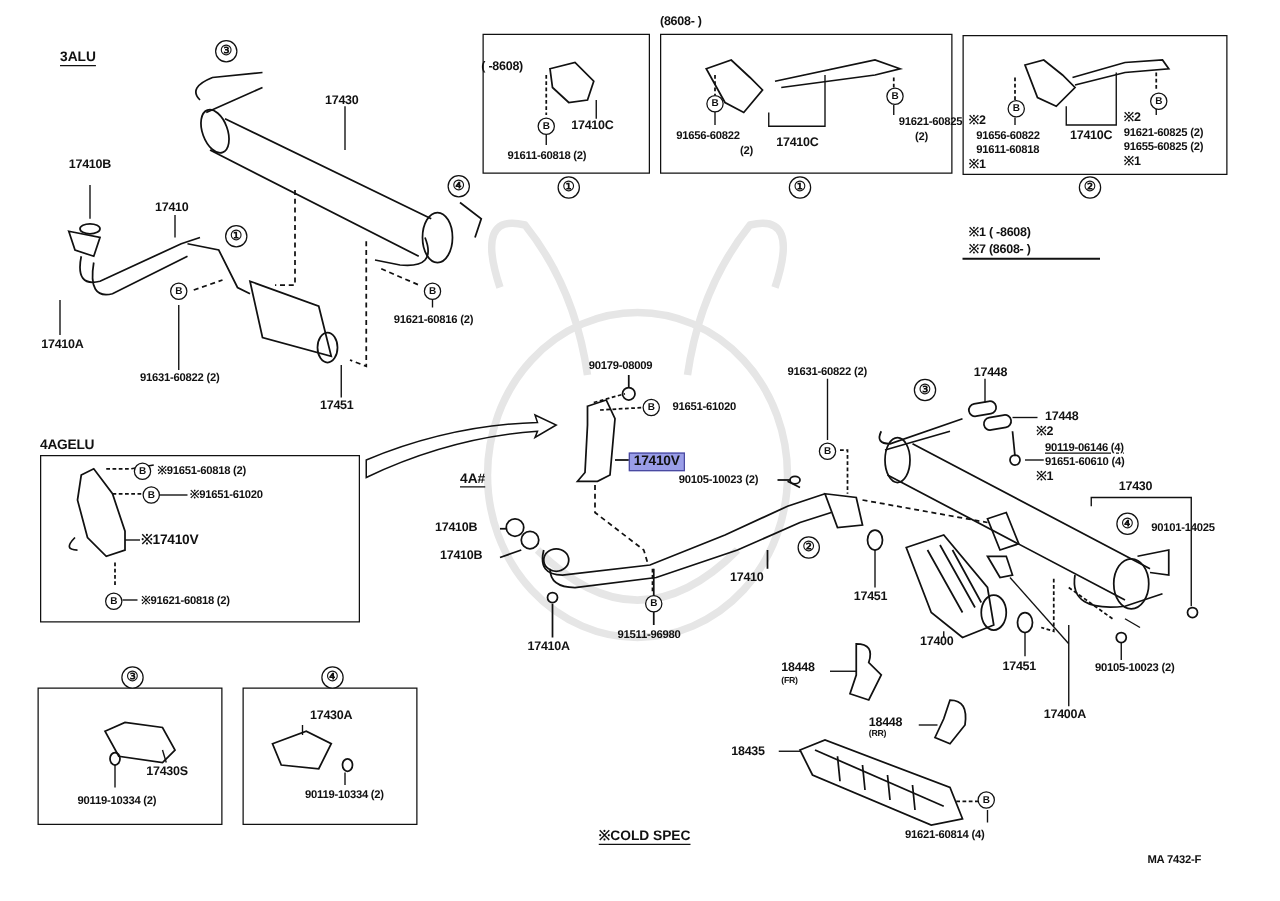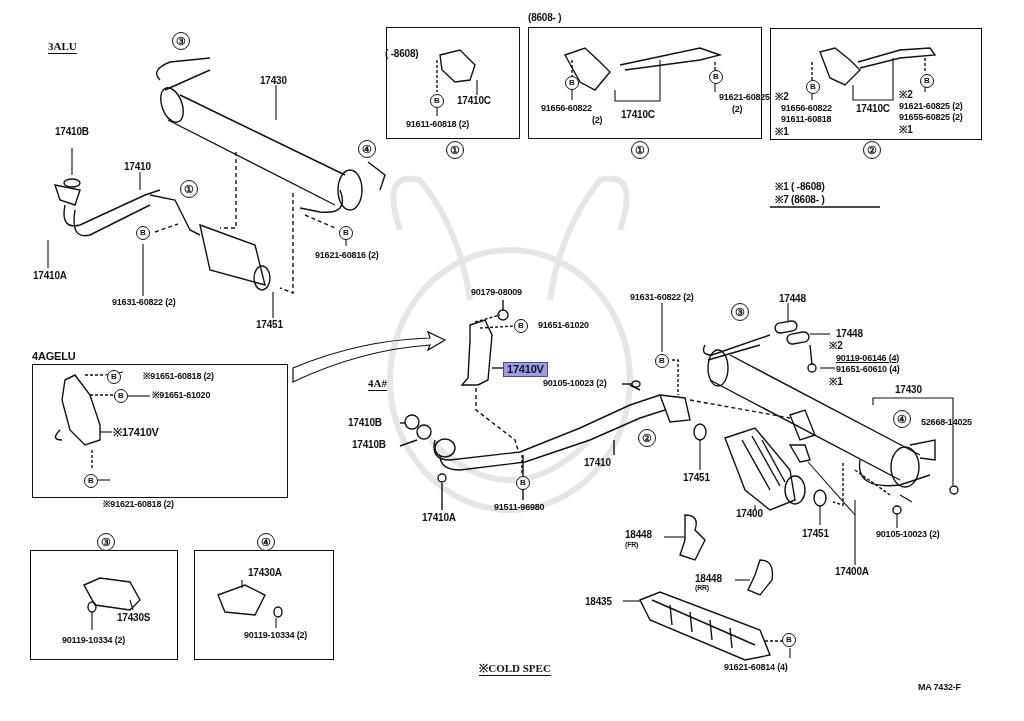--- a/index.html
+++ b/index.html
@@ -1,21 +1,21 @@
 <!DOCTYPE html>
 <html><head>
 <meta charset="utf-8">
 <style>
   html, body { margin: 0; padding: 0; background: #ffffff; }
   body { width: 1024px; height: 721px; position: relative; overflow: hidden;
          font-family: "Liberation Sans", sans-serif; color: #111; }
   .lbl { position: absolute; font-size: 10px; font-weight: bold; white-space: nowrap; letter-spacing: -0.2px; line-height: 1; }
   .lbl.sm { font-size: 9px; }
   .lbl.xs { font-size: 7px; }
-  .hdr { position: absolute; font-size: 11px; font-weight: bold; text-decoration: underline; text-underline-offset: 3px; white-space: nowrap; font-family: Liberation Serif, serif; }
+  .hdr { position: absolute; font-size: 11px; font-weight: bold; text-decoration: underline; text-underline-offset: 3px; white-space: nowrap; }
   .circ { position: absolute; width: 16px; height: 16px; border: 1.6px solid #111; border-radius: 50%;
           font-size: 11px; font-weight: bold; text-align: center; line-height: 16px; background: #fff; }
   .bcirc { position: absolute; width: 12px; height: 12px; border: 1.4px solid #111; border-radius: 50%;
            font-size: 8px; font-weight: bold; text-align: center; line-height: 12px; background: #fff; }
   .box { position: absolute; border: 1.5px solid #111; background: transparent; }
   .hl { background: #9a9ee8; border: 1.5px solid #4a4aa0; padding: 1px 3px; font-size: 11px; }
   svg.art { position: absolute; left: 0; top: 0; }
 </style>
 </head>
 <body>
@@ -244,26 +244,26 @@
 <div class="lbl sm" style="left:899px;top:102px;">91621-60825 (2)</div>
 <div class="lbl sm" style="left:899px;top:113px;">91655-60825 (2)</div>
 <div class="lbl" style="left:899px;top:125px;">※1</div>
 <div class="circ" style="left:863px;top:141px;">②</div>
 
 <div class="lbl" style="left:775px;top:182px;">※1 (      -8608)</div>
 <div class="lbl" style="left:775px;top:195px;">※7 (8608-      )</div>
 
 <div class="lbl" style="left:32px;top:351px;font-size:11px;">4AGELU</div>
 <div class="bcirc" style="left:107px;top:370px;">B</div>
-<div class="lbl sm" style="left:143px;top:372px;">※91651-60818 (2)</div>
+<div class="lbl sm" style="left:126px;top:372px;">※91651-60818 (2)</div>
 <div class="bcirc" style="left:114px;top:389px;">B</div>
 <div class="lbl sm" style="left:152px;top:391px;">※91651-61020</div>
 <div class="lbl" style="left:113px;top:427px;font-size:11px;">※17410V</div>
 <div class="bcirc" style="left:84px;top:474px;">B</div>
-<div class="lbl sm" style="left:103px;top:476px;margin-top:24px;">※91621-60818 (2)</div>
+<div class="lbl sm" style="left:113px;top:476px;">※91621-60818 (2)</div>
 
 <div class="circ" style="left:97px;top:533px;">③</div>
 <div class="lbl" style="left:117px;top:613px;">17430S</div>
 <div class="lbl sm" style="left:62px;top:636px;">90119-10334 (2)</div>
 <div class="circ" style="left:257px;top:533px;">④</div>
 <div class="lbl" style="left:248px;top:568px;">17430A</div>
 <div class="lbl sm" style="left:244px;top:631px;">90119-10334 (2)</div>
 
 <div class="hdr" style="left:368px;top:377px;">4A#</div>
 <div class="lbl sm" style="left:471px;top:288px;">90179-08009</div>
@@ -283,21 +283,21 @@
 
 <div class="circ" style="left:731px;top:303px;">③</div>
 <div class="lbl" style="left:779px;top:294px;">17448</div>
 <div class="lbl" style="left:836px;top:329px;">17448</div>
 <div class="lbl" style="left:829px;top:341px;">※2</div>
 <div class="lbl sm" style="left:836px;top:354px;text-decoration:underline;">90119-06146 (4)</div>
 <div class="lbl sm" style="left:836px;top:365px;">91651-60610 (4)</div>
 <div class="lbl" style="left:829px;top:377px;">※1</div>
 <div class="lbl" style="left:895px;top:385px;">17430</div>
 <div class="circ" style="left:893px;top:410px;">④</div>
-<div class="lbl sm" style="left:921px;top:418px;">52668-14025</div>
+<div class="lbl sm" style="left:921px;top:418px;">90101-14025</div>
 <div class="lbl" style="left:683px;top:473px;">17451</div>
 <div class="lbl" style="left:736px;top:509px;">17400</div>
 <div class="lbl" style="left:802px;top:529px;">17451</div>
 <div class="lbl sm" style="left:876px;top:530px;">90105-10023 (2)</div>
 <div class="lbl" style="left:835px;top:567px;">17400A</div>
 
 <div class="lbl" style="left:625px;top:530px;">18448</div>
 <div class="lbl xs" style="left:625px;top:541px;">(FR)</div>
 <div class="lbl" style="left:695px;top:574px;">18448</div>
 <div class="lbl xs" style="left:695px;top:584px;">(RR)</div>

